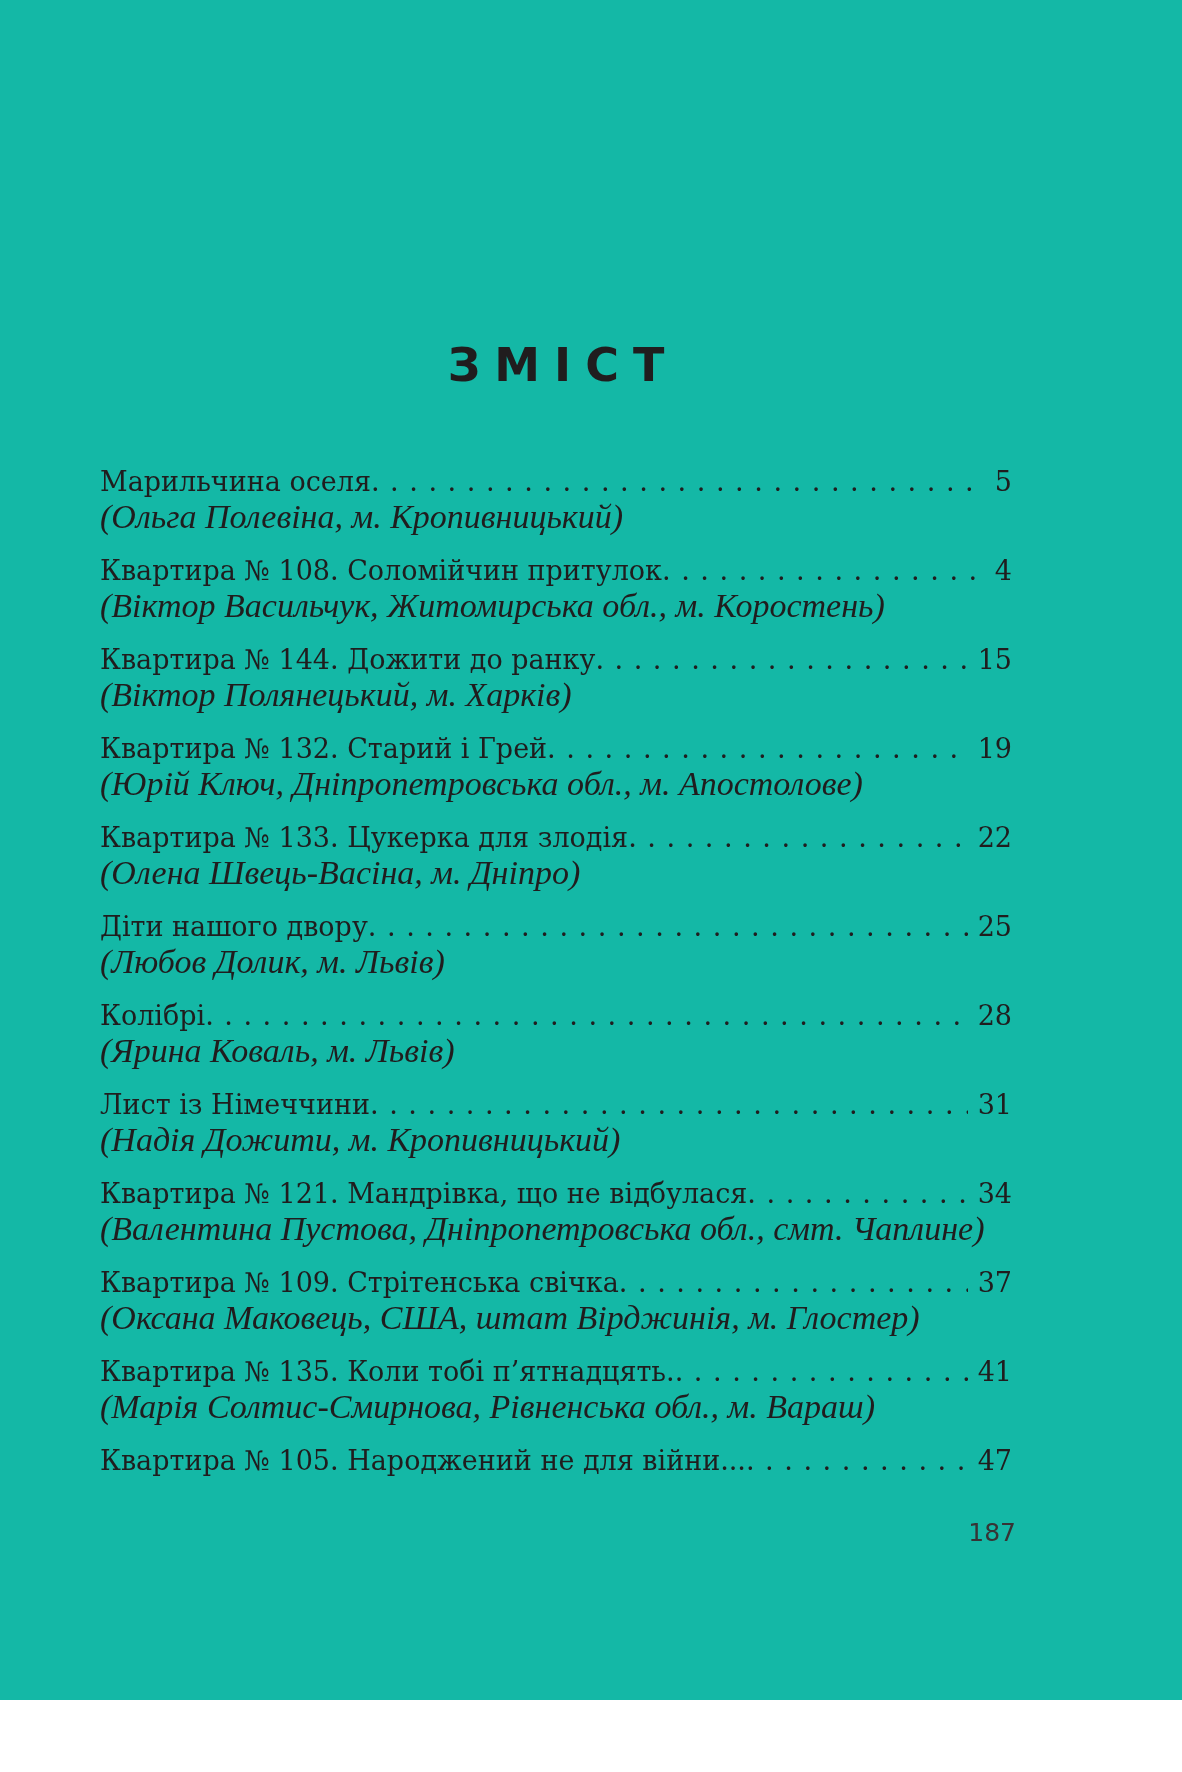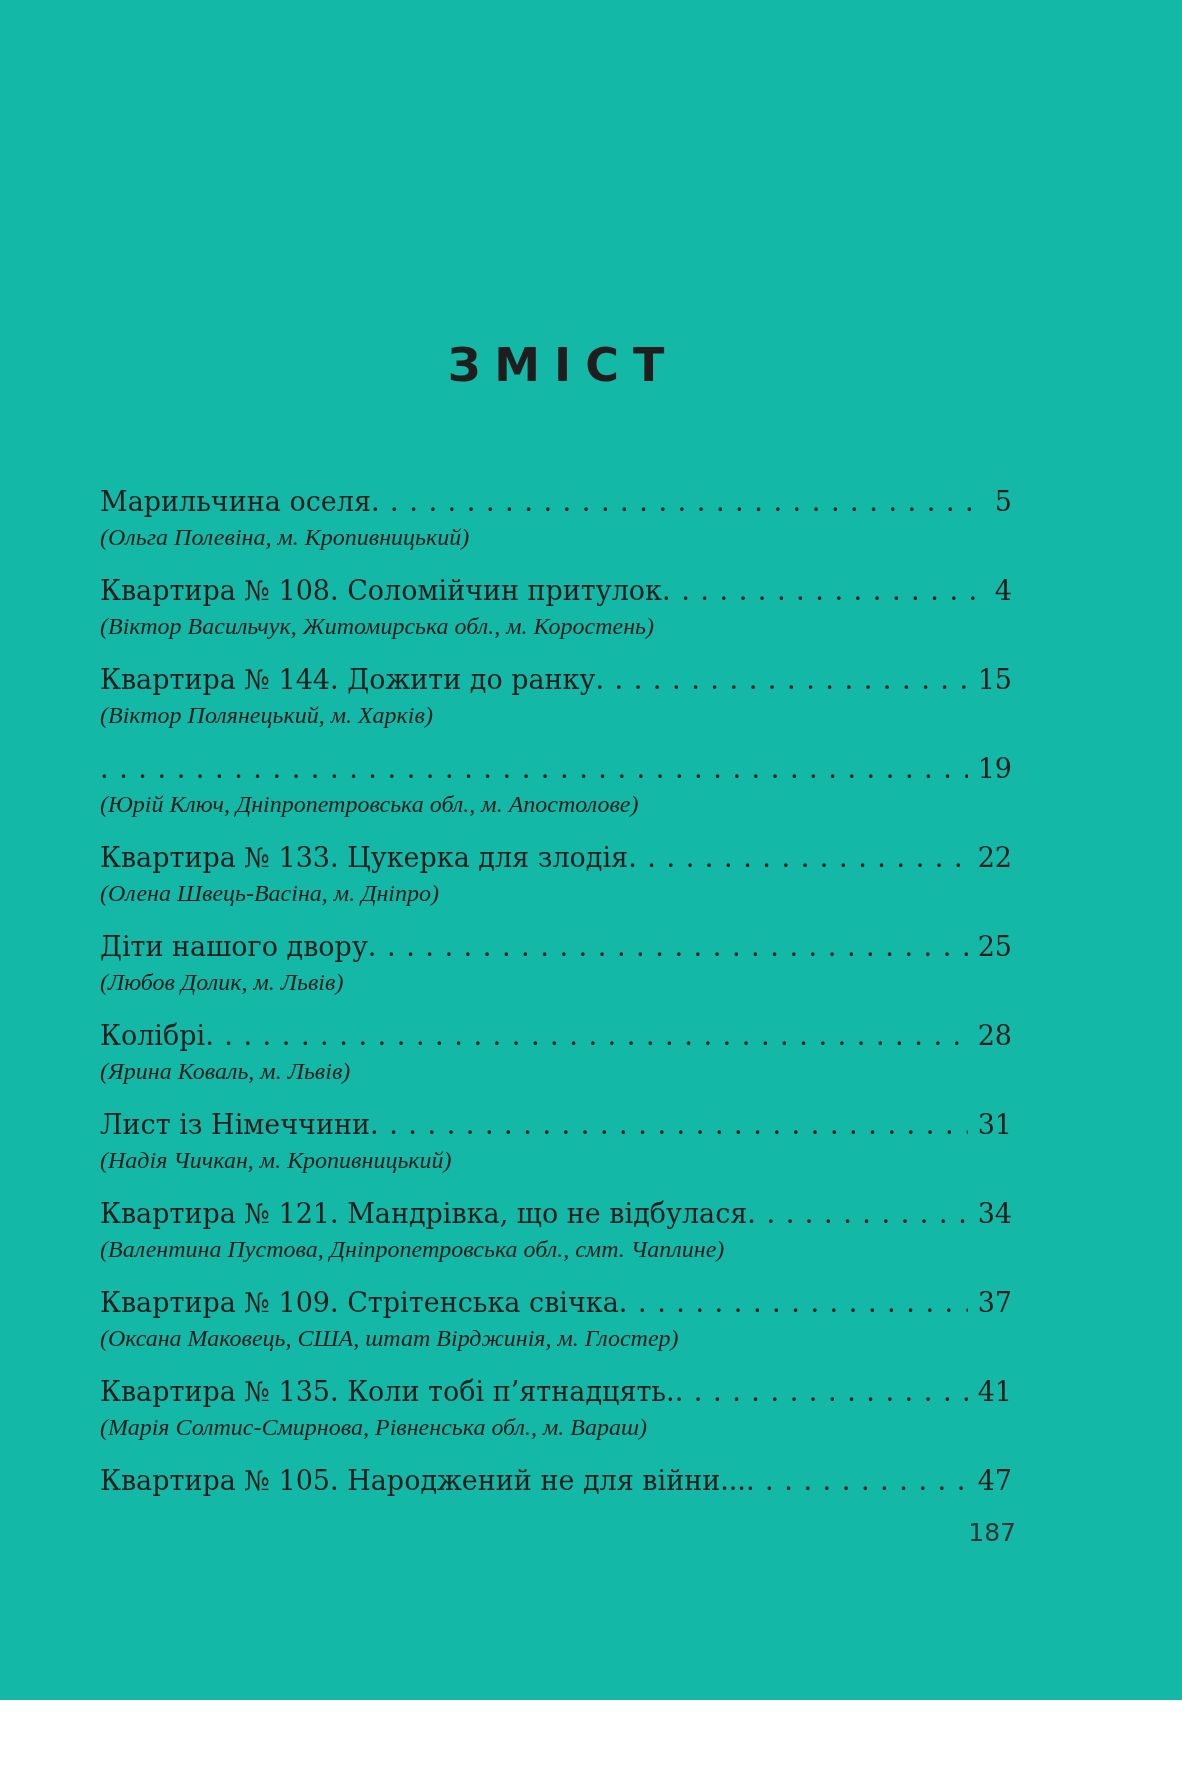--- a/index.html
+++ b/index.html
@@ -26,21 +26,21 @@
     padding-top: 338px;
     text-align: center;
     font-family: "DejaVu Sans", sans-serif;
     font-weight: bold;
     font-size: 46px;
     letter-spacing: 14px;
     text-indent: 14px; 
     color: #201d1e;
   }
   .toc {
-    margin-top: 92px;
+    margin-top: 72px;
   }
   .entry {
     margin-bottom: 20px;
   }
   .entry-row {
     display: flex;
     align-items: baseline;
     font-family: "DejaVu Serif", serif;
     font-size: 27px;
     line-height: 35px;
@@ -59,21 +59,21 @@
     content: ". . . . . . . . . . . . . . . . . . . . . . . . . . . . . . . . . . . . . . . . . . . . . . . . . . . . . . . . . . . . . . . . ";
     letter-spacing: 1px;
   }
   .entry-page {
     flex: 0 0 auto;
     padding-left: 10px;
   }
   .entry-author {
     font-family: "Liberation Serif", serif;
     font-style: italic;
-    font-size: 24px;
+    font-size: 34px;
     line-height: 32px;
     margin-top: 2px;
     color: #201d1e;
   }
   .folio {
     position: absolute;
     top: 1518px;
     right: 166px;
     font-family: "DejaVu Sans", sans-serif;
     font-size: 25px;
@@ -112,20 +112,21 @@
         <div class="entry-row">
           <span class="entry-title">Квартира № 144. Дожити до ранку</span>
           <span class="leader"></span>
           <span class="entry-page">15</span>
         </div>
         <div class="entry-author">(Віктор Полянецький, м. Харків)</div>
       </div>
 
       <div class="entry">
         <div class="entry-row">
+          <span class="entry-title">Квартира № 132. Старий і Грей</span>
           <span class="leader"></span>
           <span class="entry-page">19</span>
         </div>
         <div class="entry-author">(Юрій Ключ, Дніпропетровська обл., м. Апостолове)</div>
       </div>
 
       <div class="entry">
         <div class="entry-row">
           <span class="entry-title">Квартира № 133. Цукерка для злодія</span>
           <span class="leader"></span>
@@ -151,21 +152,21 @@
         </div>
         <div class="entry-author">(Ярина Коваль, м. Львів)</div>
       </div>
 
       <div class="entry">
         <div class="entry-row">
           <span class="entry-title">Лист із Німеччини</span>
           <span class="leader"></span>
           <span class="entry-page">31</span>
         </div>
-        <div class="entry-author">(Надія Чичкан, м. Кропивницький)</div>
+        <div class="entry-author">(Надія Дожити, м. Кропивницький)</div>
       </div>
 
       <div class="entry">
         <div class="entry-row">
           <span class="entry-title">Квартира № 121. Мандрівка, що не відбулася </span>
           <span class="leader"></span>
           <span class="entry-page">34</span>
         </div>
         <div class="entry-author">(Валентина Пустова, Дніпропетровська обл., смт. Чаплине)</div>
       </div>

